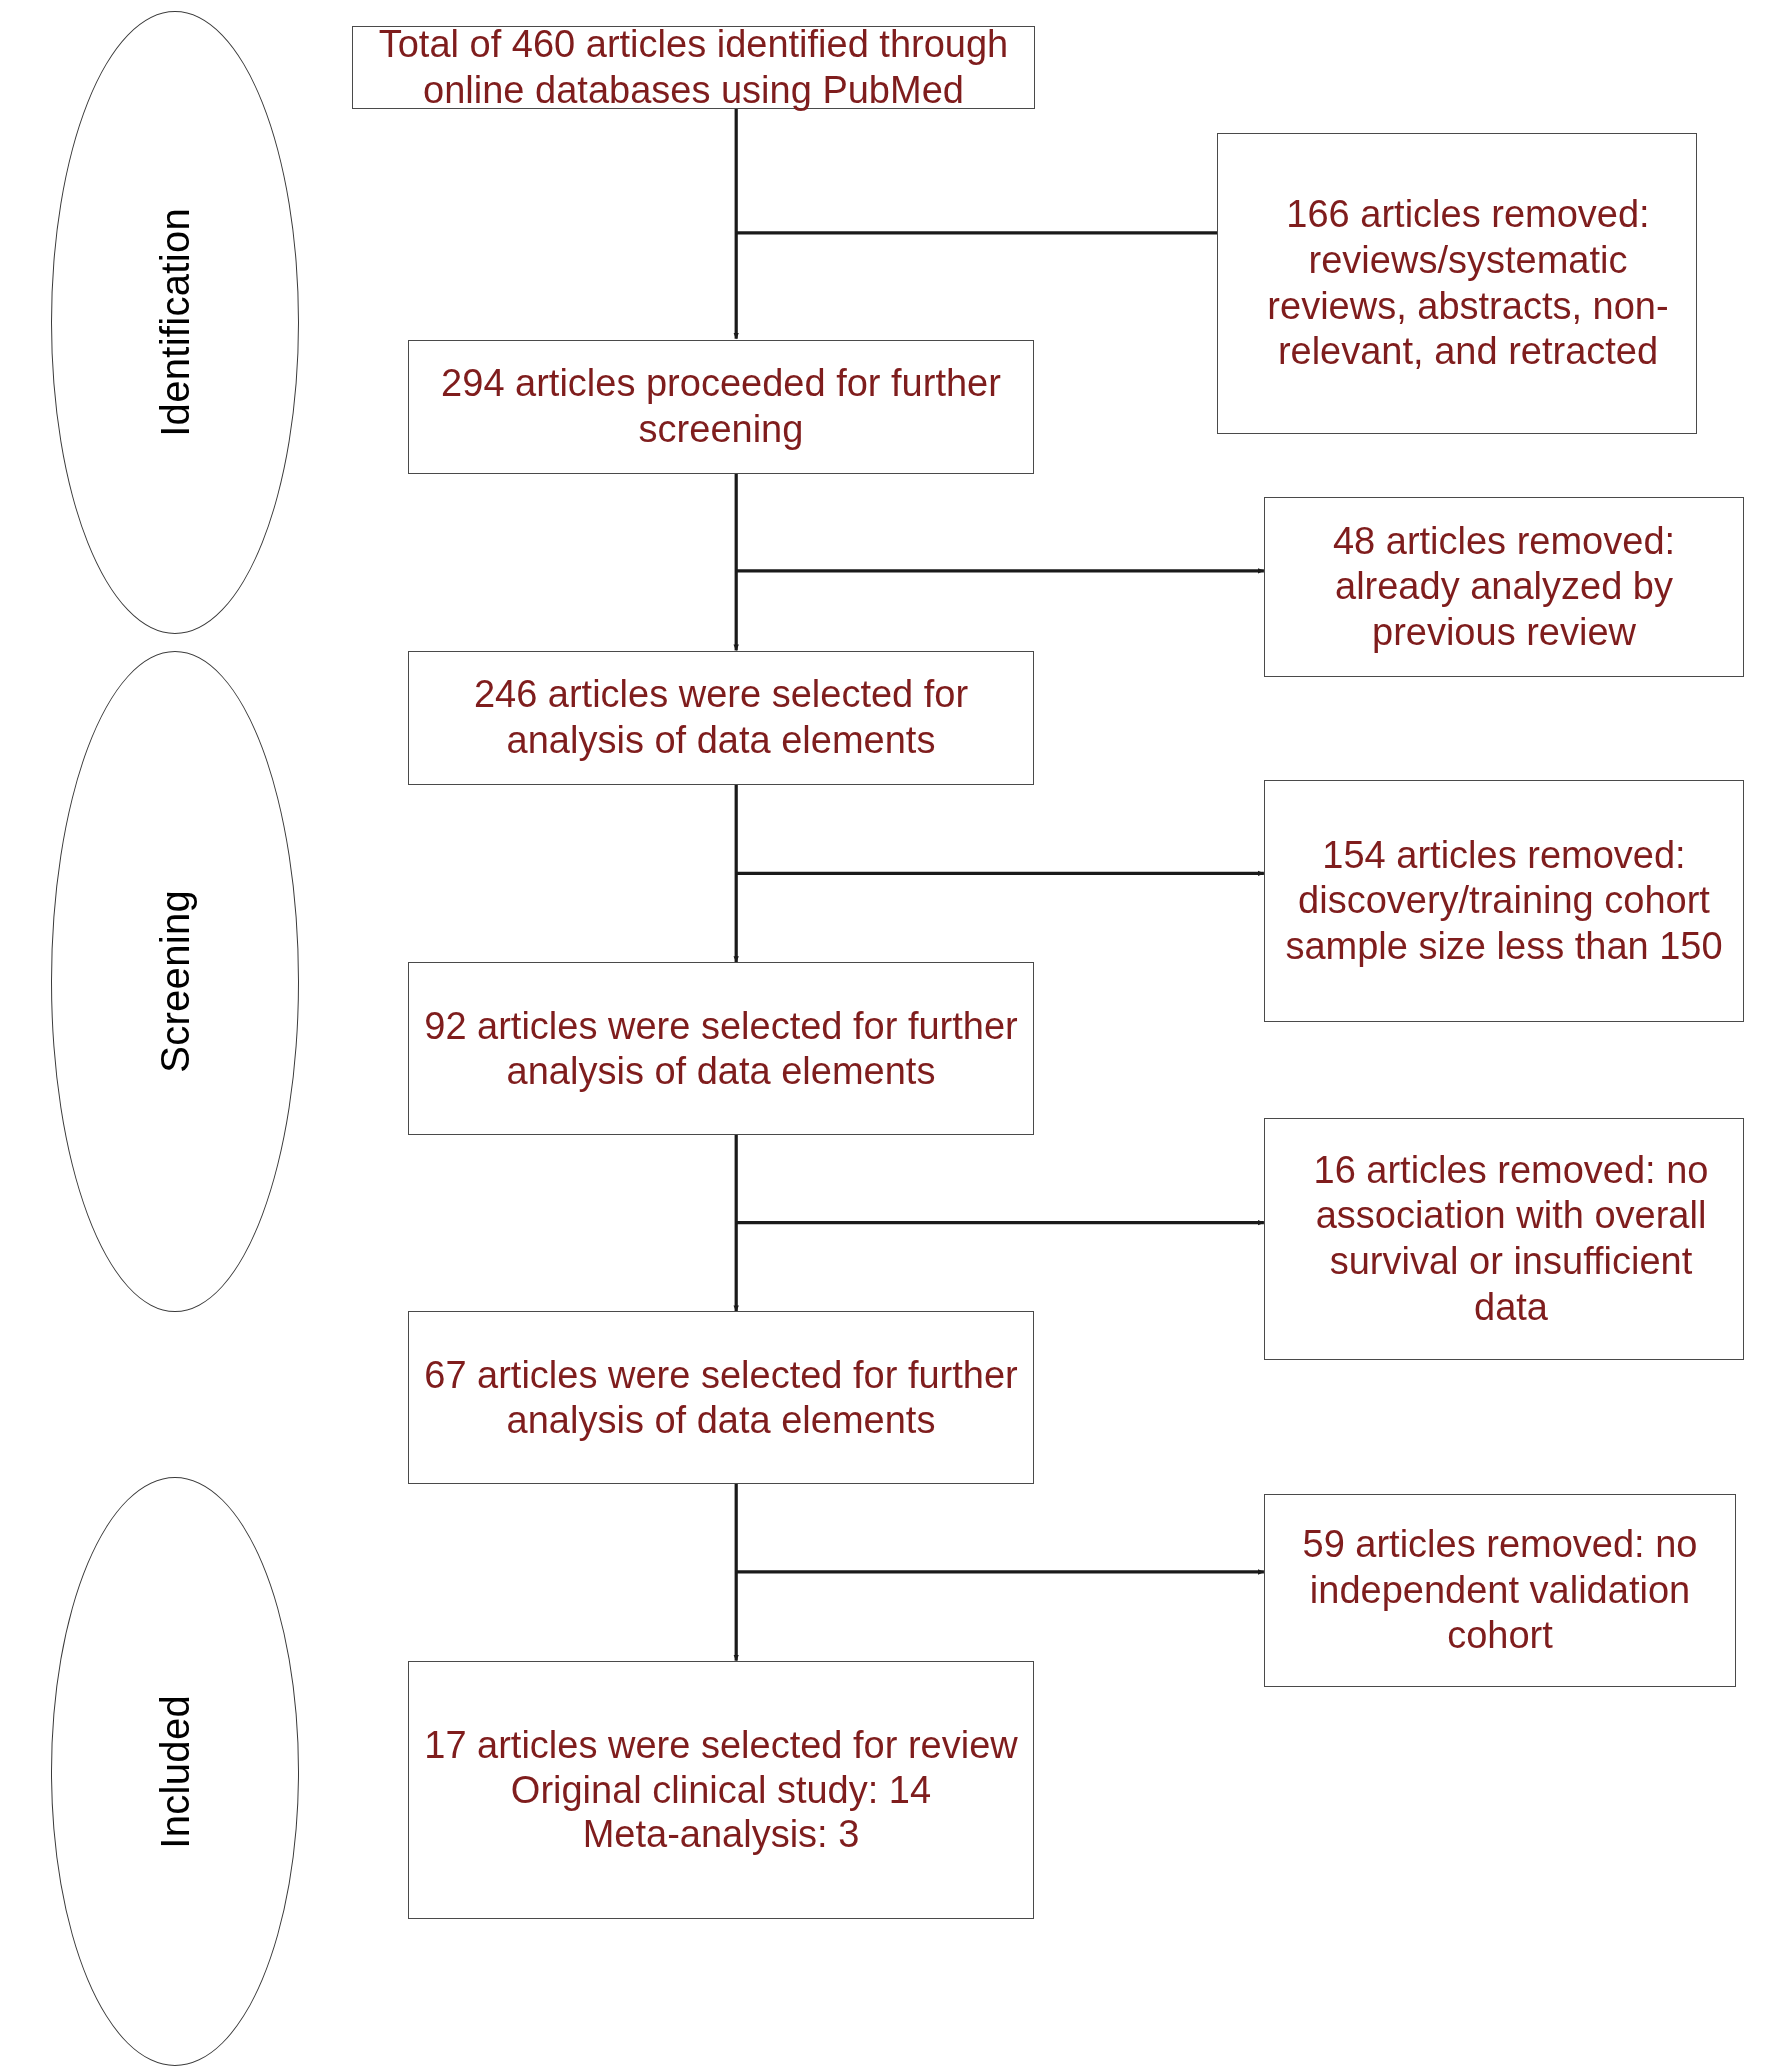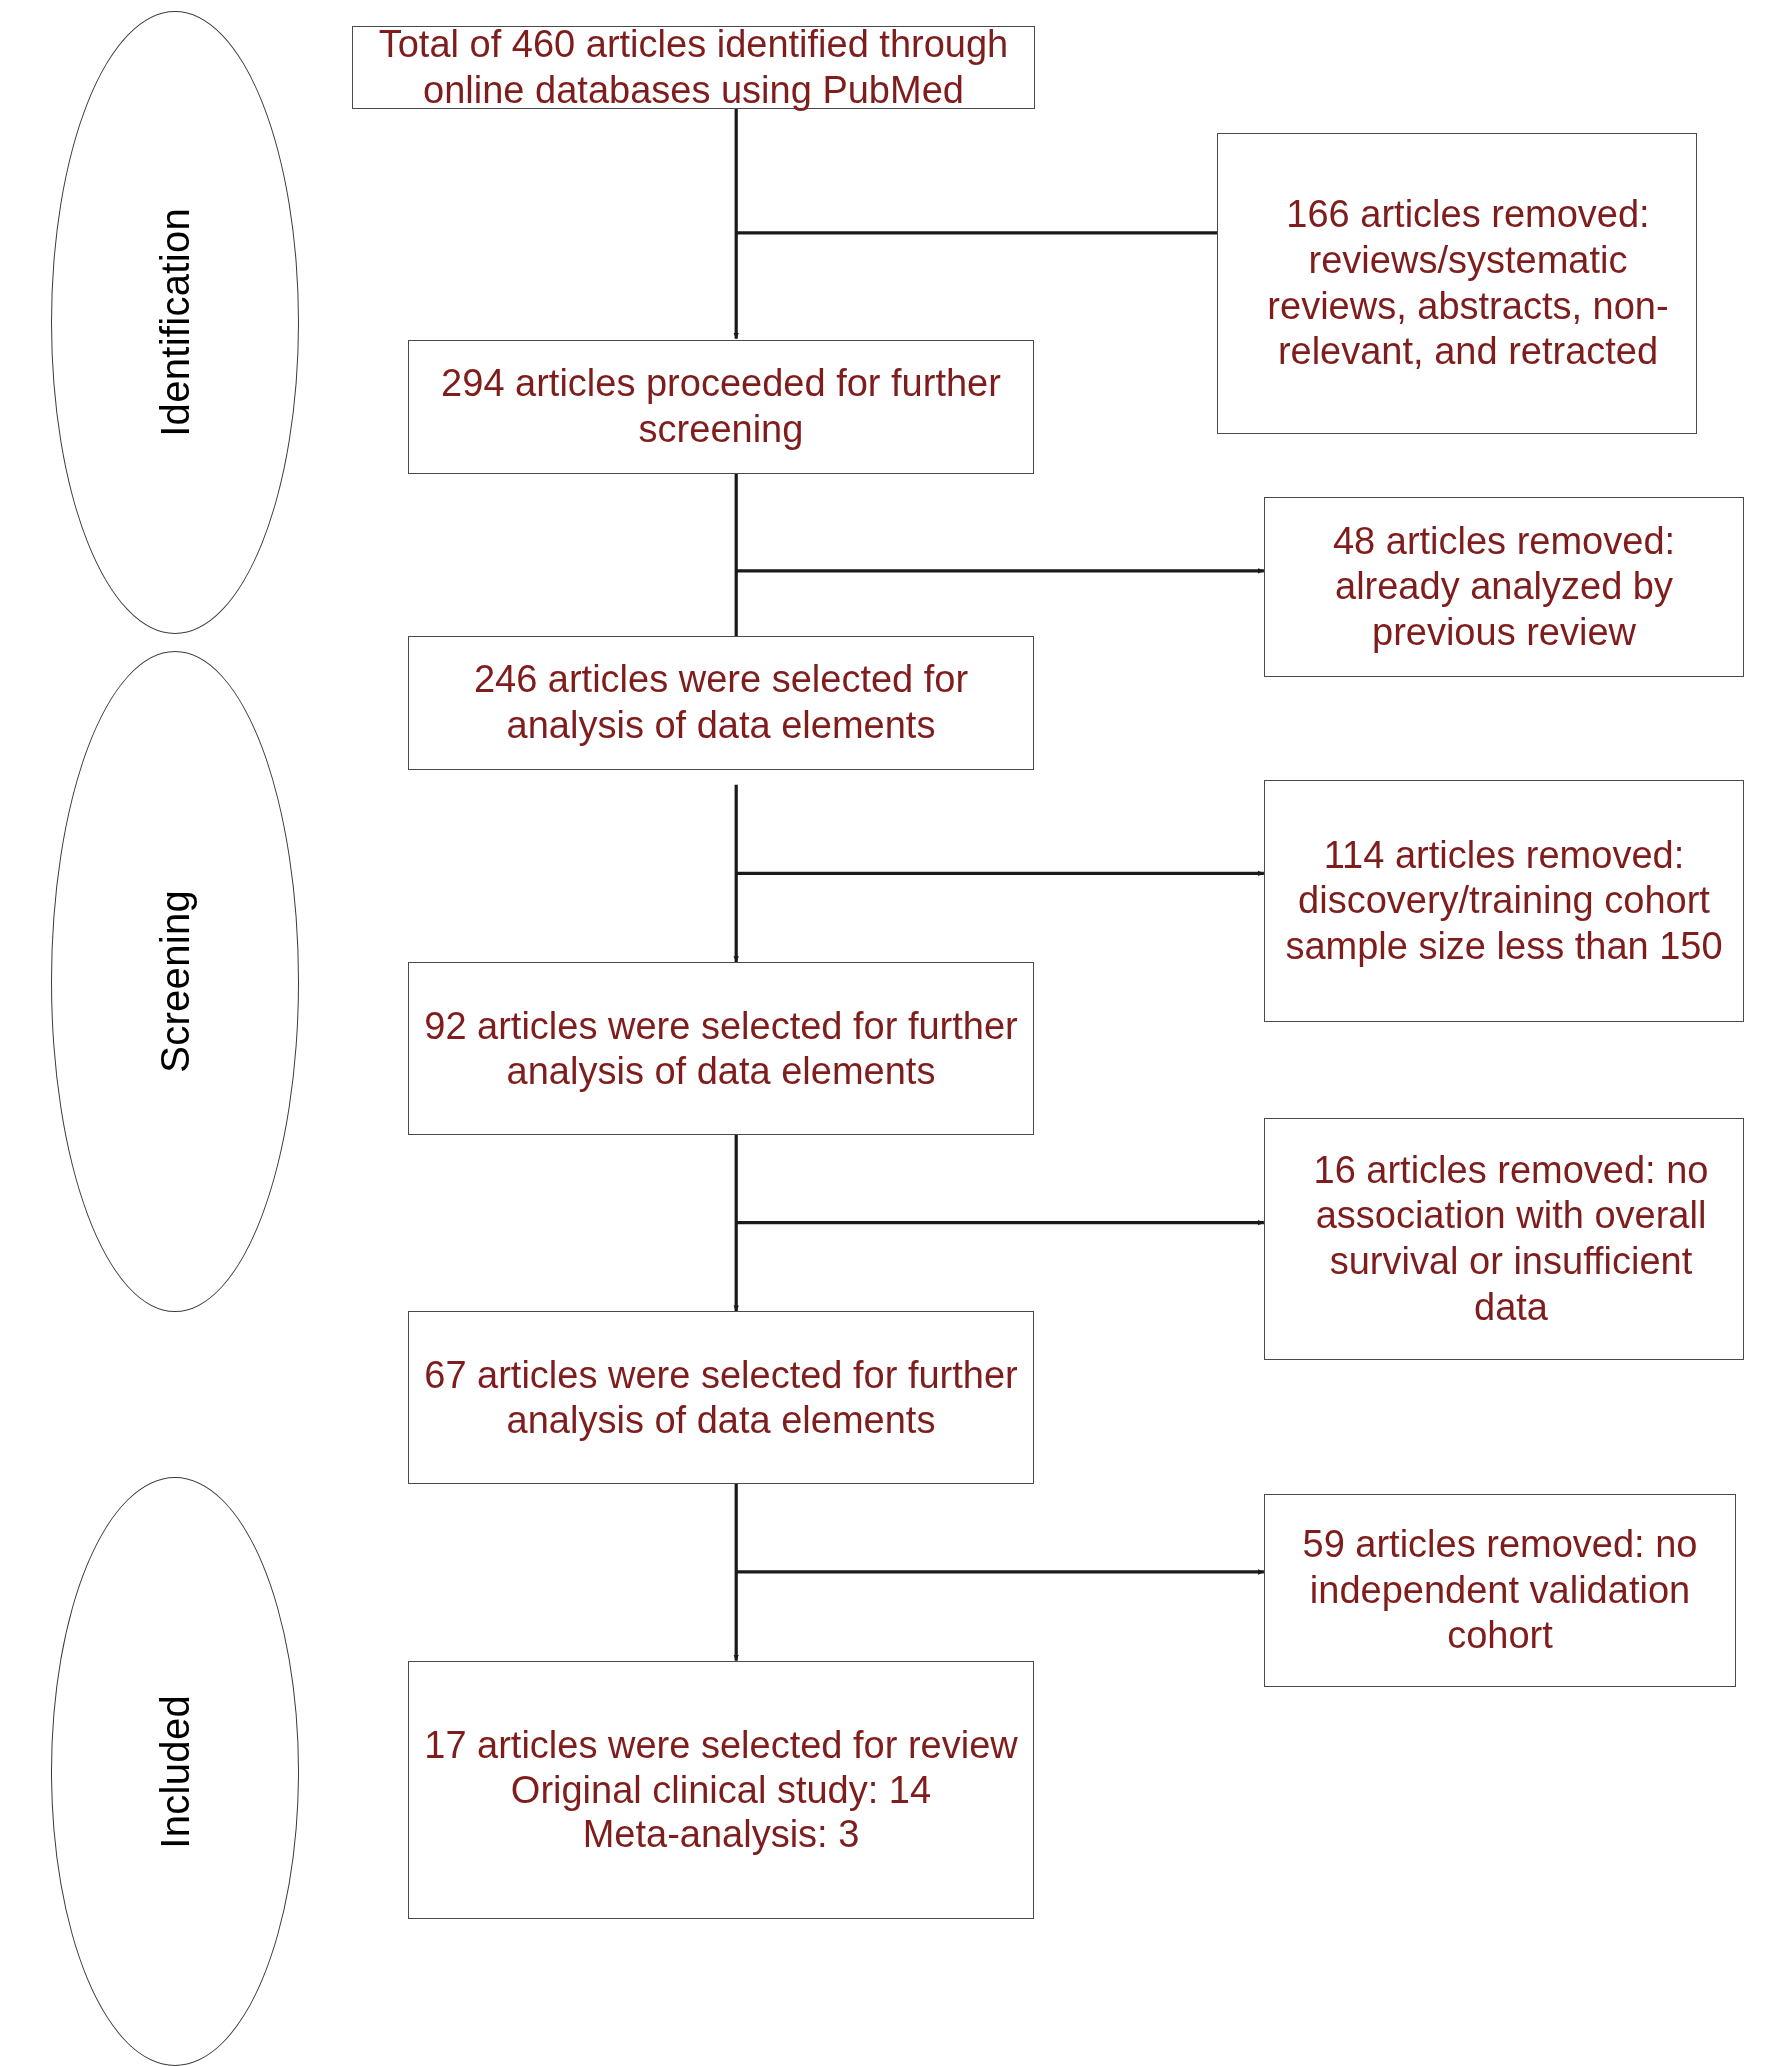--- a/index.html
+++ b/index.html
@@ -102,21 +102,21 @@
   </div>
 
   <div class="flow-box" style="left:352px;top:26px;width:683px;height:83px;">
     <span class="box-text">Total of 460 articles identified through online databases using PubMed</span>
   </div>
 
   <div class="flow-box" style="left:408px;top:340px;width:626px;height:134px;">
     <span class="box-text">294 articles proceeded for further screening</span>
   </div>
 
-  <div class="flow-box" style="left:408px;top:636px;width:626px;height:134px;">
+  <div class="flow-box" style="left:408px;top:651px;width:626px;height:134px;">
     <span class="box-text">246 articles were selected for analysis of data elements</span>
   </div>
 
   <div class="flow-box tight" style="left:408px;top:962px;width:626px;height:173px;">
     <span class="box-text">92 articles were selected for further analysis of data elements</span>
   </div>
 
   <div class="flow-box tight" style="left:408px;top:1311px;width:626px;height:173px;">
     <span class="box-text">67 articles were selected for further analysis of data elements</span>
   </div>
@@ -129,21 +129,21 @@
 
   <div class="exclude-box" style="left:1217px;top:133px;width:480px;height:301px;padding-left:36px;">
     <span class="box-text">166 articles removed: reviews/systematic reviews, abstracts, non-relevant, and retracted</span>
   </div>
 
   <div class="exclude-box" style="left:1264px;top:497px;width:480px;height:180px;">
     <span class="box-text">48 articles removed: already analyzed by previous review</span>
   </div>
 
   <div class="exclude-box" style="left:1264px;top:780px;width:480px;height:242px;">
-    <span class="box-text">114 articles removed: discovery/training cohort sample size less than 150</span>
+    <span class="box-text">154 articles removed: discovery/training cohort sample size less than 150</span>
   </div>
 
   <div class="exclude-box" style="left:1264px;top:1118px;width:480px;height:242px;padding-left:28px;">
     <span class="box-text">16 articles removed: no association with overall survival or insufficient data</span>
   </div>
 
   <div class="exclude-box" style="left:1264px;top:1494px;width:472px;height:193px;">
     <span class="box-text">59 articles removed: no independent validation cohort</span>
   </div>
 

